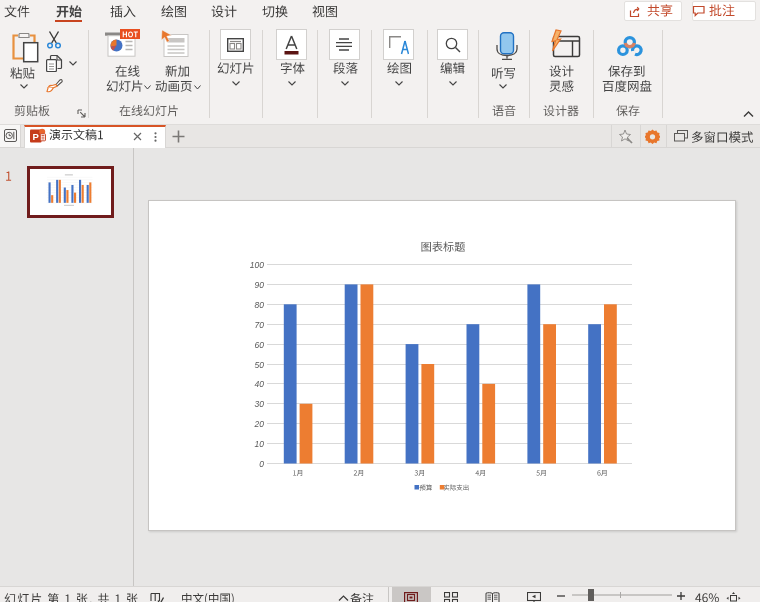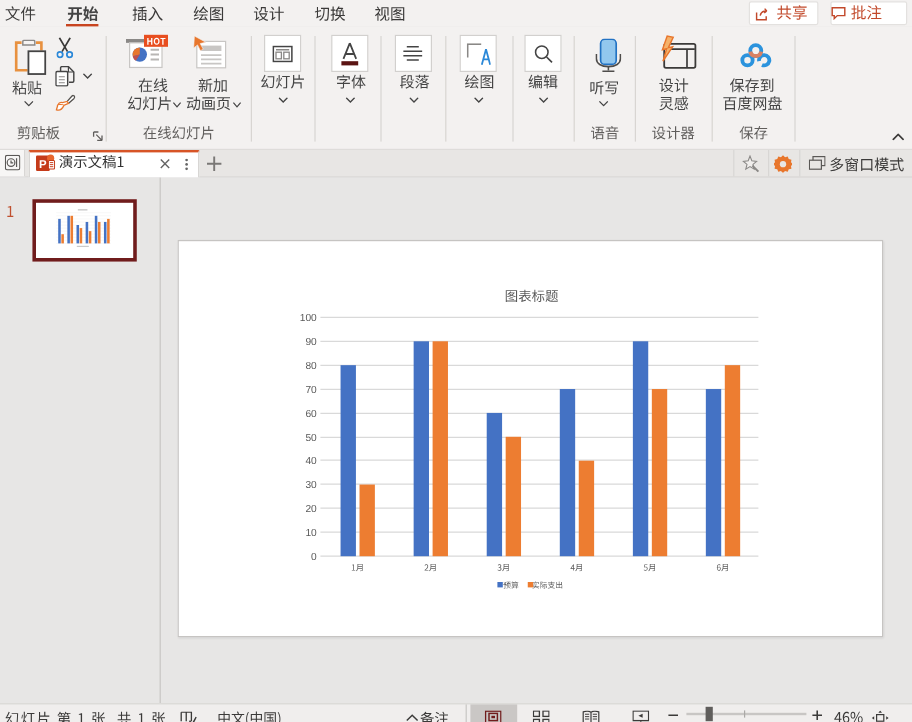--- a/index.html
+++ b/index.html
@@ -4,21 +4,21 @@
 <style>
 * { margin:0; padding:0; box-sizing:border-box; }
 html,body { width:760px; height:602px; overflow:hidden; }
 body { font-family:"Liberation Sans",sans-serif; position:relative; background:#e7e6e5; }
 #menubar { position:absolute; left:0; top:0; width:760px; height:22px; background:#f3f1f0; }
 .tbtn { position:absolute; top:1px; height:20px; background:#fff; border:1px solid #e3e1df; border-radius:2px; }
 #ribbon { position:absolute; left:0; top:22px; width:760px; height:103px; background:#f3f1f0; border-bottom:1px solid #dedcda; }
 .vsep { position:absolute; top:8px; height:88px; width:1px; background:#d8d5d2; }
 .ibox { position:absolute; width:31px; height:31px; background:#fff; border:1px solid #d2d0ce; }
 #tabbar { position:absolute; left:0; top:125px; width:760px; height:23px; background:#e8e6e4; border-bottom:1px solid #d8d6d4; }
-#main { position:absolute; left:0; top:148px; width:628px; height:438px; background:#e7e6e5; }
+#main { position:absolute; left:0; top:148px; width:628px; height:438px; background:#e7e6e5;font-style:italic; }
 #thumbpanel { position:absolute; left:0; top:0; width:134px; height:438px; background:#e7e6e5; border-right:1px solid #c8c6c4; }
 #slide { position:absolute; left:148px; top:52px; width:588px; height:331px; background:#fff; border:1px solid #c6c4c2; box-shadow:1px 1px 2px rgba(0,0,0,0.12); }
 #statusbar { position:absolute; left:0; top:586px; width:760px; height:16px; background:#f0eeed; border-top:1px solid #d8d6d4; }
 svg.abs { position:absolute; }
 </style>
 </head>
 <body>
 
 <div id="menubar">
   <div style="position:absolute;left:55px;top:20px;width:27px;height:3px;background:#c8441f;"></div>

